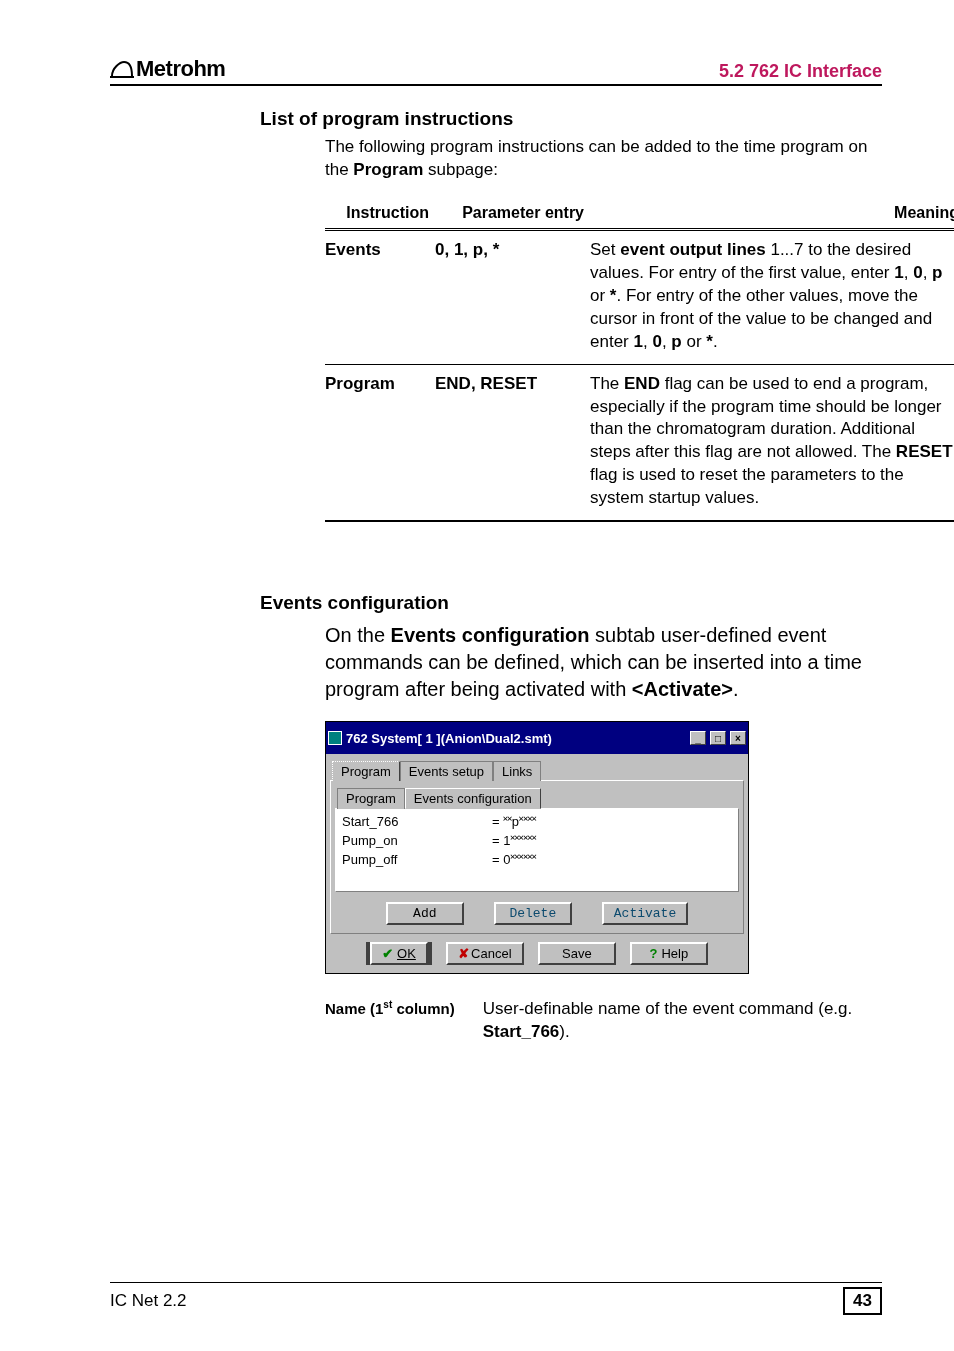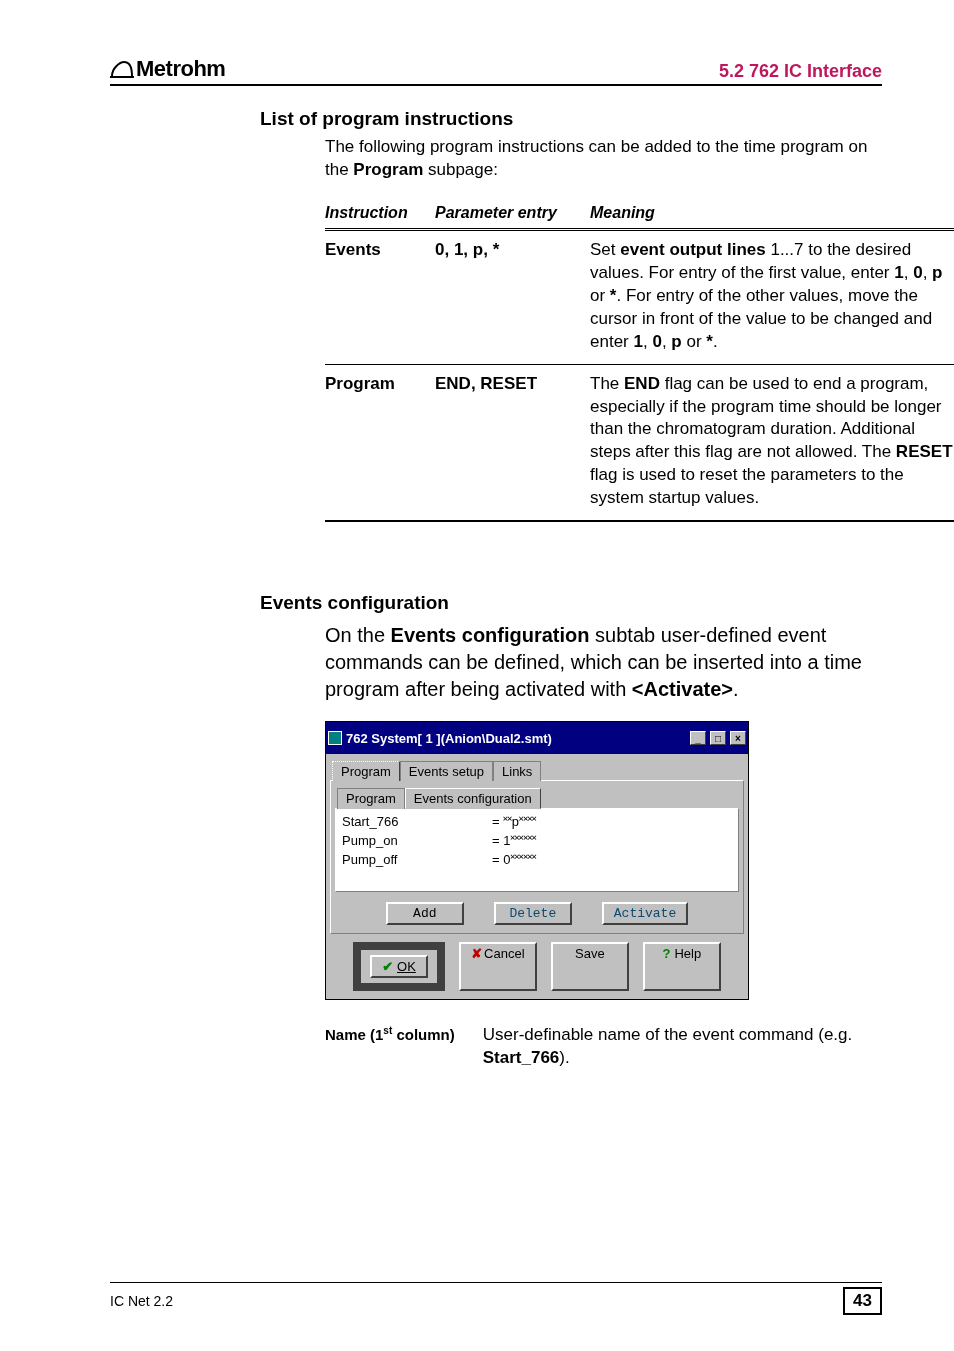--- a/index.html
+++ b/index.html
@@ -15,21 +15,21 @@
   
   .h-list, .h-events { font-weight: 900; font-size: 19px; margin-left: 150px; margin-top: 8px; }
   .h-events { margin-top: 70px; }
 
   
   .intro { margin-left: 215px; margin-top: 6px; font-size: 17px; line-height: 1.35; }
   .intro2 { margin-left: 215px; margin-top: 8px; font-size: 20px; line-height: 1.35; }
 
   
   table.instr { margin-left: 215px; margin-top: 18px; border-collapse: collapse; width: 640px; }
-  table.instr th { text-align: left; font-style: italic; font-weight: 700; font-size: 16px; padding: 4px 6px 6px 0; border-bottom: 3px double #000; vertical-align: bottom; }
+  table.instr th { text-align: right; font-weight: 700; font-size: 16px; padding: 4px 6px 6px 0; border-bottom: 3px double #000; vertical-align: bottom; }
   table.instr td { text-align: left; font-size: 17px; padding: 8px 6px 10px 0; vertical-align: top; line-height: 1.35; border-bottom: 1px solid #000; }
   table.instr tr:last-child td { border-bottom: 2px solid #000; }
   table.instr .col-i { width: 110px; font-weight: 700; }
   table.instr .col-p { width: 155px; font-weight: 700; }
 
   
   .win-wrap { margin-left: 215px; margin-top: 18px; width: 424px; border: 1px solid #000; background: #c0c0c0; font-family: "MS Sans Serif", Tahoma, Arial, sans-serif; font-size: 13px; }
   .titlebar { display: flex; align-items: center; background: #000080; color: #fff; height: 20px; padding: 16px 2px; gap: 4px; }
   .titlebar .ticon { width: 14px; height: 14px; background: #008080; border: 1px solid #fff; display:inline-block; }
   .titlebar .ttext { flex: 1; font-weight: 700; font-size: 13px; white-space: nowrap; overflow: hidden; }
@@ -48,35 +48,35 @@
 
   .ev-row { display:flex; font-size:13px; line-height: 1.45; }
   .ev-name { width: 150px; }
   .ev-val { }
 
   .btn-row { display:flex; gap: 30px; justify-content: center; margin-top: 10px; font-family: Liberation Mono, monospace; }
   .w95btn { min-width: 78px; text-align:center; padding: 2px 10px; background:#c0c0c0; border:2px solid; border-color:#fff #404040 #404040 #fff; font-size:13px; }
   .w95btn.disabled { color:#0c4a6e; }
 
   .dlg-btn-row { display:flex; gap: 14px; justify-content:center; margin-top: 8px; padding-bottom: 2px; }
-  .okbtn { border:8px solid #404040; padding:9px; }
+  .okbtn { border:4px solid #404040; padding:0; }
   .okbtn .w95btn { border-color:#fff #404040 #404040 #fff; }
   .ok-check { color:#008000; font-weight:700; margin-right:4px; }
   .x-red { color:#c00000; font-weight:700; margin-right:2px; }
   .q-green { color:#008000; font-weight:700; margin-right:4px; }
 
   
   .def-row { margin-left: 215px; margin-top: 24px; display:flex; gap: 28px; font-size: 17px; line-height:1.35; }
   .def-term { font-weight:700; font-size:15px; white-space: nowrap; }
   .def-term sup { font-size: 10px; }
   .def-body { flex:1; }
 
   
   .footer-row { position:absolute; left: 110px; right: 72px; bottom: 36px; display:flex; justify-content:space-between; align-items:center; border-top: 1px solid #000; padding-top: 4px; }
-  .footer-left { font-size: 14px; }
+  .footer-left { font-size: 17px; }
   .page-num { border: 2px solid #000; padding: 2px 8px; font-weight:700; font-size: 17px; }
 
   b { font-weight:700; }
 </style>
 </head>
 <body>
 
 <div class="page">
 
   <div class="header-row">

